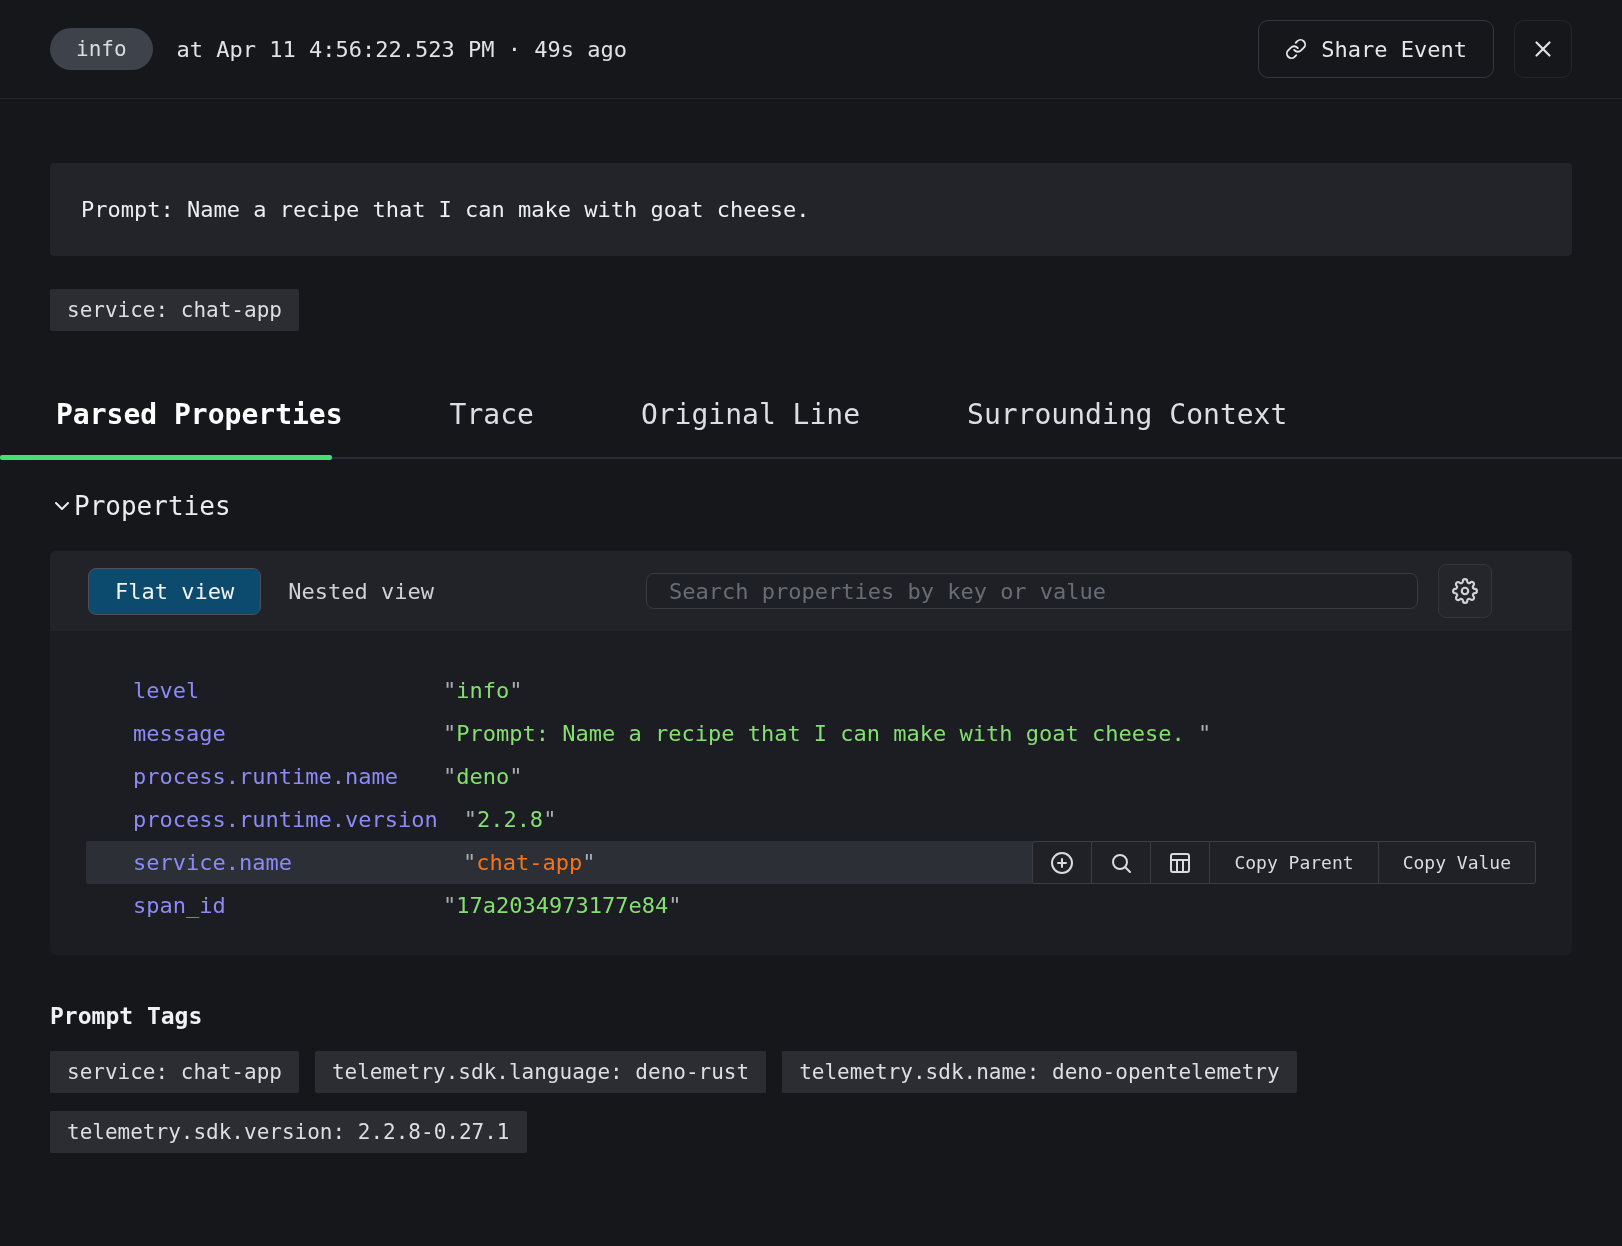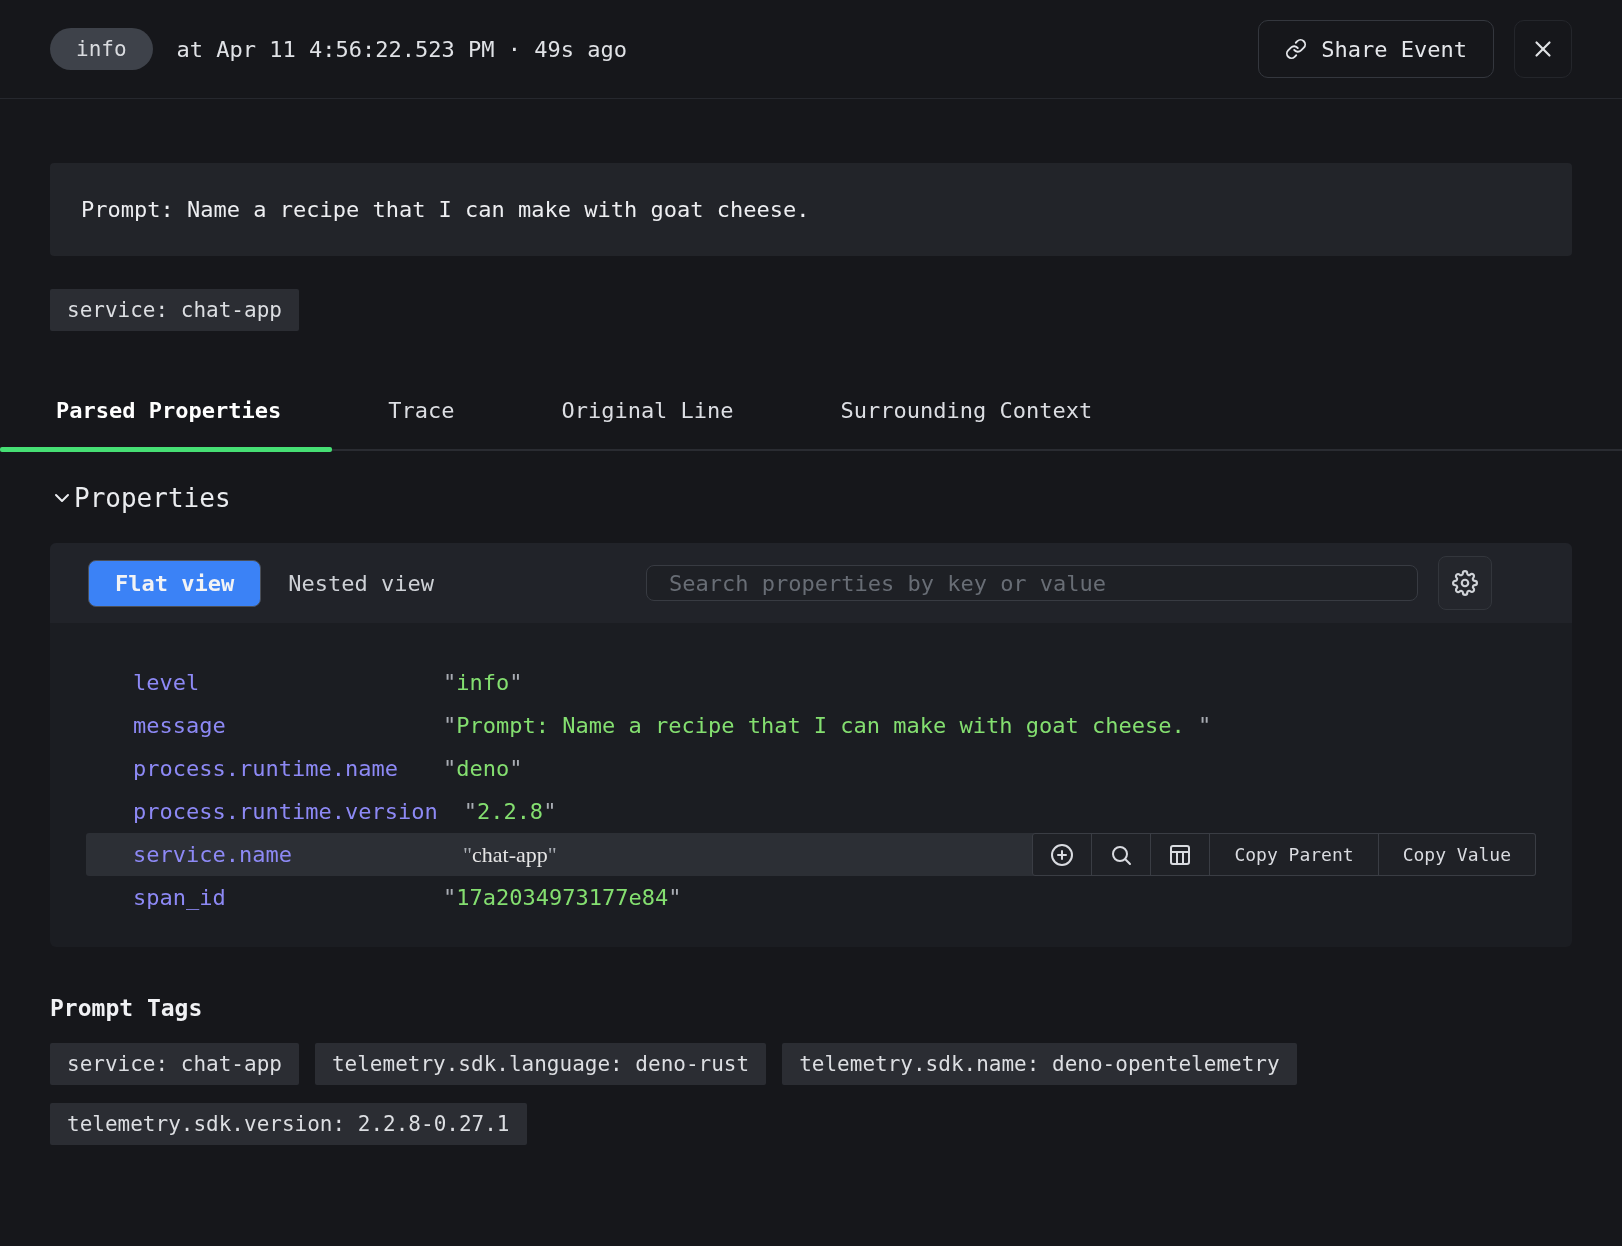--- a/index.html
+++ b/index.html
@@ -46,21 +46,21 @@
   .chip {
     display: inline-block; background: #2b2d33; color: #dcdee2;
     padding: 9px 17px; font-size: 21px; border-radius: 2px;
   }
   .service-chip { margin-top: 33px; }
 
   
   .tabs-wrap { position: relative; margin-top: 50px; border-bottom: 2px solid #2a2c32; }
   .tabs { display: flex; padding-left: 50px; }
   .tab {
-    font-size: 22px; color: #dcdee3; padding-bottom: 26px;
+    font-size: 28px; color: #dcdee3; padding-bottom: 26px;
     margin-right: 95px; cursor: pointer; background: none; border: none;
     font-family: inherit;
   }
   .tab.active { font-weight: 700; color: #ffffff; }
   .tab-underline {
     position: absolute; left: 0; bottom: -3px; height: 5px; width: 332px;
     border-radius: 2px;
   }
 
   
@@ -73,21 +73,21 @@
     height: 80px; background: #212329; border-radius: 6px 6px 0 0;
     display: flex; align-items: center; padding: 0 80px 0 38px;
   }
   .view-toggle { display: flex; align-items: center; }
   .toggle-btn {
     font: inherit; font-size: 22px; padding: 10px 26px; cursor: pointer;
     background: transparent; border: 1px solid transparent; border-radius: 8px;
     color: #ced1d6;
   }
   .toggle-btn.active {
-    background: #3b82f6; border-color: #4b4f57; color: #f2f3f5; font-weight: 700;
+    background: #0c4a6e; border-color: #4b4f57; color: #f2f3f5; font-weight: 400;
   }
   .search-input {
     margin-left: auto; width: 772px; height: 36px;
     background: #1e2025; border: 1px solid #383b42; border-radius: 8px;
     color: #e4e6ea; font: inherit; font-size: 22px; padding: 0 22px;
   }
   .search-input::placeholder { color: #686d75; }
   .gear-btn {
     margin-left: 20px; width: 54px; height: 54px; border-radius: 8px;
     background: #24262c; border: 1px solid #33363c; color: #cfd2d7;
@@ -214,21 +214,21 @@
         <span class="prop-value" style="color: rgb(132, 223, 112);">deno</span>
       </div>
 
       <div class="prop-row">
         <span class="prop-key" style="color: rgb(141, 137, 245);">process.runtime.version</span>
         <span class="prop-value" style="color: rgb(132, 223, 112);">2.2.8</span>
       </div>
 
       <div class="prop-row highlight">
         <span class="prop-key" style="color: rgb(141, 137, 245);">service.name</span>
-        <span class="prop-value" style="color: #e5e5e5; font-family: Liberation Serif, serif;">chat-app</span>
+        <span class="prop-value" style="color: #f97316;">chat-app</span>
         <div class="row-actions">
           <button class="action-btn">
             <span>
               <svg width="24" height="24" viewBox="0 0 24 24" fill="none" stroke="currentColor" stroke-width="2" stroke-linecap="round">
                 <circle cx="12" cy="12" r="10"></circle>
                   <line x1="12" y1="8" x2="12" y2="16"></line>
                   <line x1="8" y1="12" x2="16" y2="12"></line>
               </svg>
             </span>
           </button>

